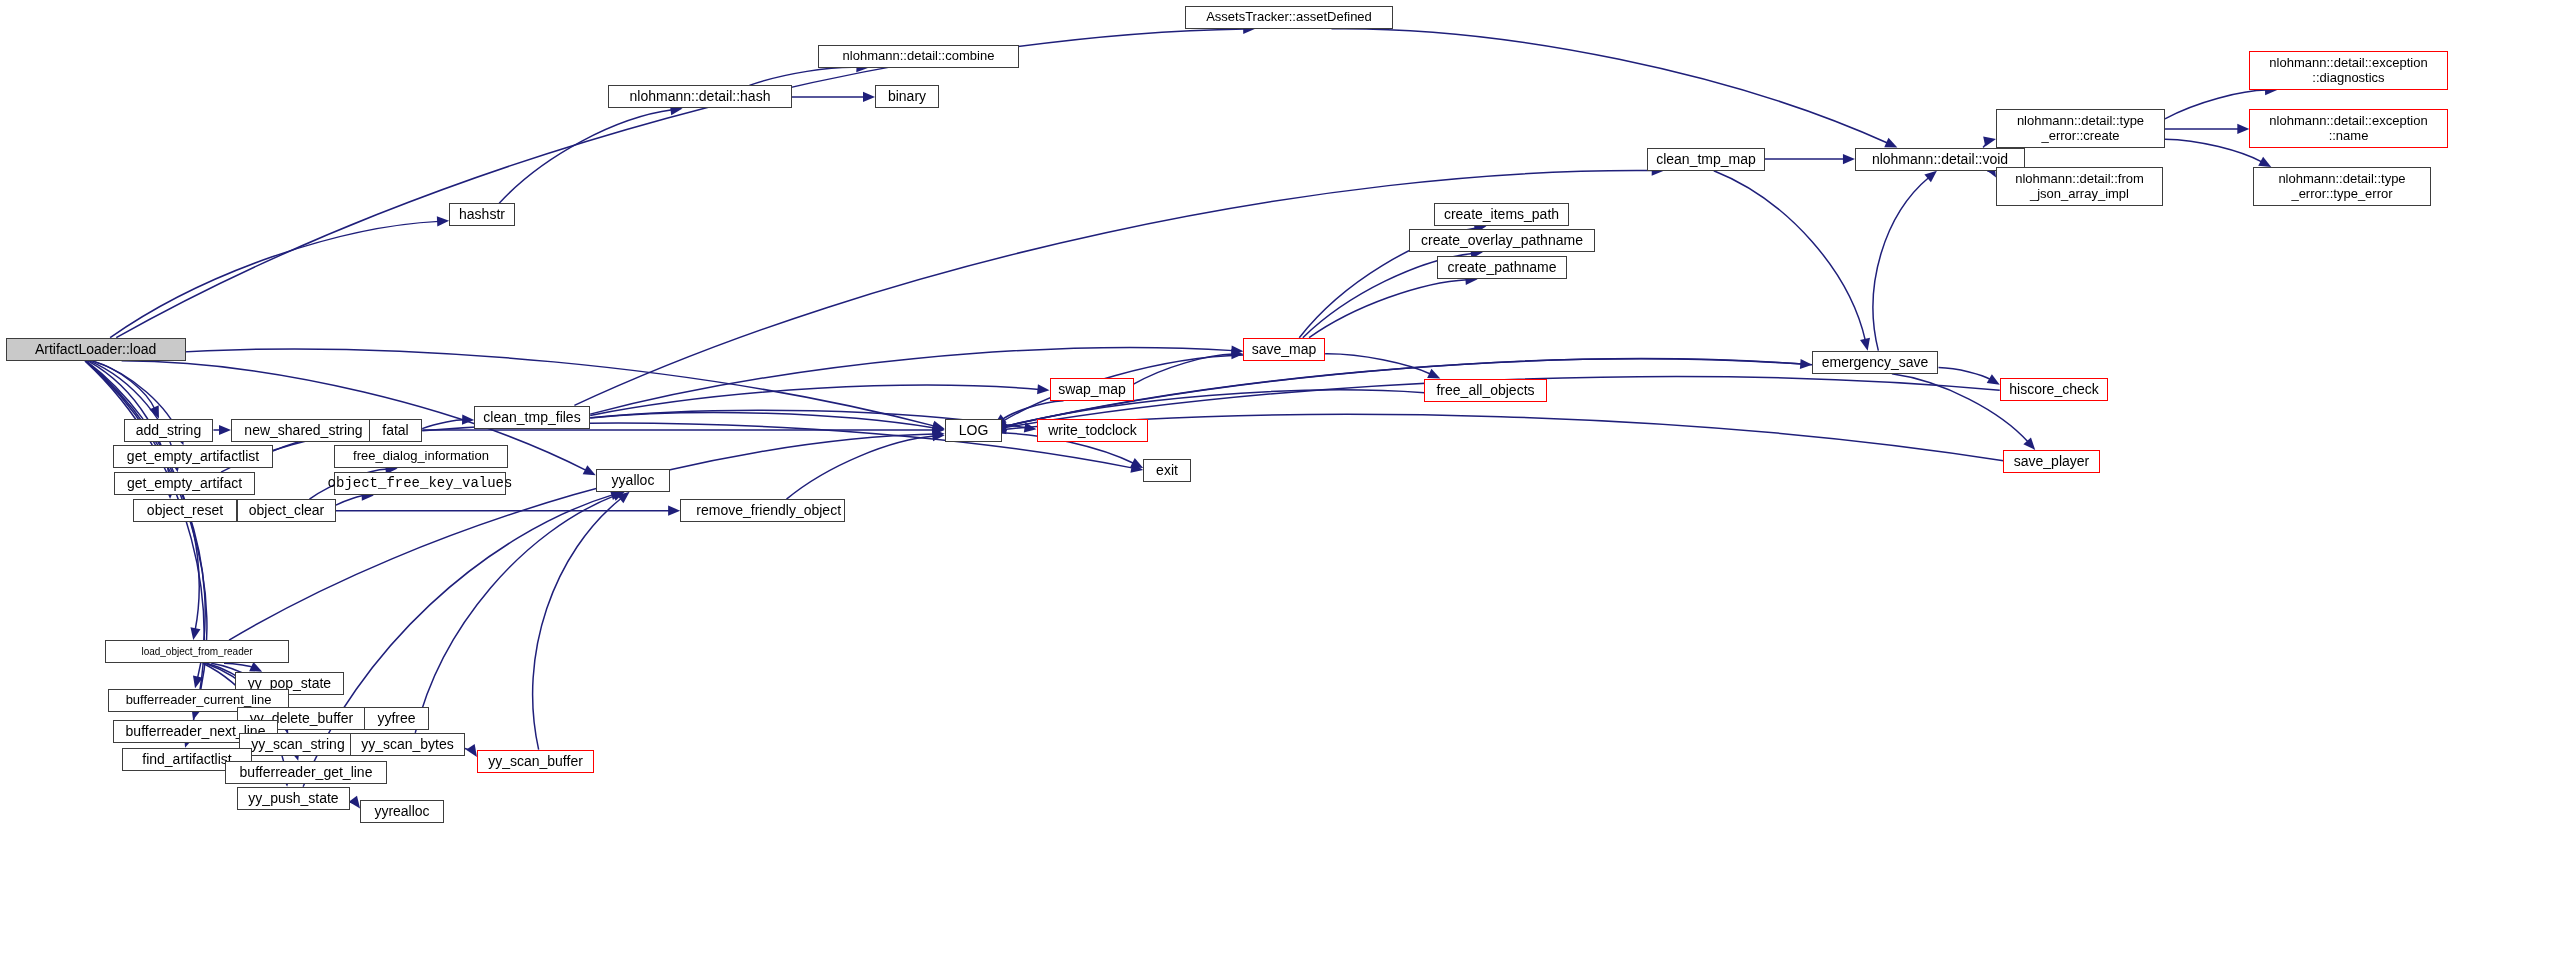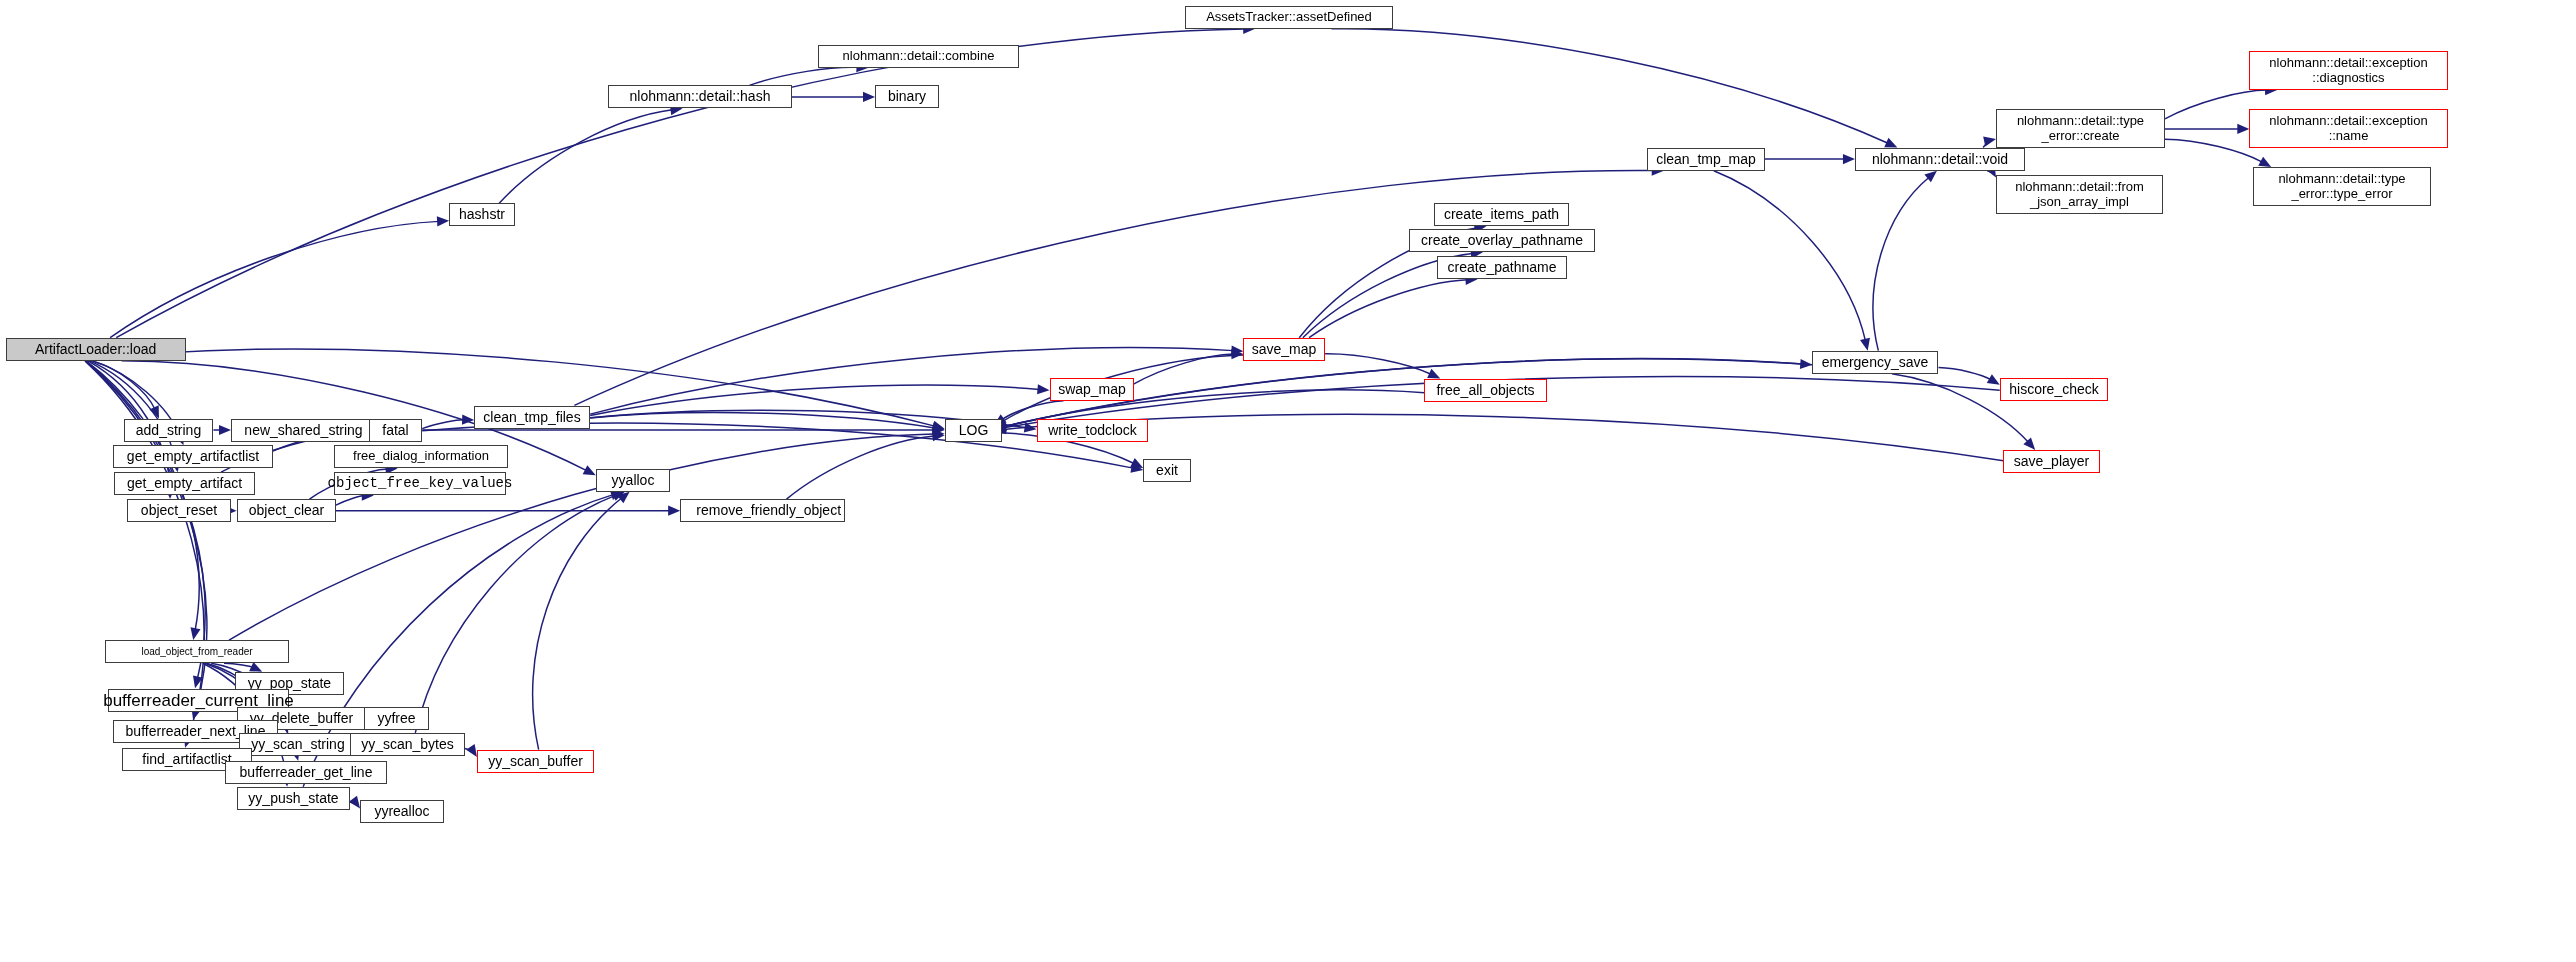--- a/index.html
+++ b/index.html
@@ -168,21 +168,21 @@
       <div class="nodebox" style="left: 449px; top: 203px; width: 66px; height: 23px;"><span>hashstr</span></div>
       <div class="nodebox" style="left: 1996px; top: 109px; width: 169px; height: 39px; font-size: 13px;"><span>nlohmann::detail::type
 _error::create</span></div>
       <div class="nodebox red" style="left: 2249px; top: 51px; width: 199px; height: 39px; font-size: 13px;"><span>nlohmann::detail::exception
 ::diagnostics</span></div>
       <div class="nodebox red" style="left: 2249px; top: 109px; width: 199px; height: 39px; font-size: 13px;"><span>nlohmann::detail::exception
 ::name</span></div>
       <div class="nodebox" style="left: 2253px; top: 167px; width: 178px; height: 39px; font-size: 13px;"><span>nlohmann::detail::type
 _error::type_error</span></div>
       <div class="nodebox" style="left: 1855px; top: 148px; width: 170px; height: 23px;"><span>nlohmann::detail::void</span></div>
-      <div class="nodebox" style="left: 1996px; top: 167px; width: 167px; height: 39px; font-size: 13px; margin-top: 8px;"><span>nlohmann::detail::from
+      <div class="nodebox" style="left: 1996px; top: 167px; width: 167px; height: 39px; font-size: 13px;"><span>nlohmann::detail::from
 _json_array_impl</span></div>
       <div class="nodebox" style="left: 1647px; top: 148px; width: 118px; height: 23px;"><span>clean_tmp_map</span></div>
       <div class="nodebox" style="left: 1434px; top: 203px; width: 135px; height: 23px;"><span>create_items_path</span></div>
       <div class="nodebox" style="left: 1409px; top: 229px; width: 186px; height: 23px; font-size: 14px;"><span>create_overlay_pathname</span></div>
       <div class="nodebox" style="left: 1437px; top: 256px; width: 130px; height: 23px;"><span>create_pathname</span></div>
       <div class="nodebox red" style="left: 1243px; top: 338px; width: 82px; height: 23px;"><span>save_map</span></div>
       <div class="nodebox red" style="left: 1424px; top: 379px; width: 123px; height: 23px;"><span>free_all_objects</span></div>
       <div class="nodebox" style="left: 1812px; top: 351px; width: 126px; height: 23px;"><span>emergency_save</span></div>
       <div class="nodebox red" style="left: 2000px; top: 378px; width: 108px; height: 23px;"><span>hiscore_check</span></div>
       <div class="nodebox red" style="left: 2003px; top: 450px; width: 97px; height: 23px;"><span>save_player</span></div>
@@ -191,26 +191,26 @@
       <div class="nodebox" style="left: 474px; top: 406px; width: 116px; height: 23px;"><span>clean_tmp_files</span></div>
       <div class="nodebox" style="left: 124px; top: 419px; width: 89px; height: 23px;"><span>add_string</span></div>
       <div class="nodebox" style="left: 231px; top: 419px; width: 145px; height: 23px;"><span>new_shared_string</span></div>
       <div class="nodebox" style="left: 369px; top: 419px; width: 53px; height: 23px;"><span>fatal</span></div>
       <div class="nodebox" style="left: 945px; top: 419px; width: 57px; height: 23px;"><span>LOG</span></div>
       <div class="nodebox" style="left: 113px; top: 445px; width: 160px; height: 23px;"><span>get_empty_artifactlist</span></div>
       <div class="nodebox" style="left: 334px; top: 445px; width: 174px; height: 23px; font-size: 13px;"><span>free_dialog_information</span></div>
       <div class="nodebox" style="left: 114px; top: 472px; width: 141px; height: 23px;"><span>get_empty_artifact</span></div>
       <div class="nodebox" style="left: 334px; top: 472px; width: 172px; height: 23px; font-family: Liberation Mono, monospace;"><span>object_free_key_values</span></div>
       <div class="nodebox" style="left: 1143px; top: 459px; width: 48px; height: 23px;"><span>exit</span></div>
-      <div class="nodebox" style="left: 127px; top: 499px; width: 104px; height: 23px; justify-content: center;"><span>object_reset</span></div>
+      <div class="nodebox" style="left: 133px; top: 499px; width: 104px; height: 23px; justify-content: center;"><span>object_reset</span></div>
       <div class="nodebox" style="left: 237px; top: 499px; width: 99px; height: 23px;"><span>object_clear</span></div>
       <div class="nodebox" style="left: 680px; top: 499px; width: 165px; height: 23px; padding-left: 16px;"><span>remove_friendly_object</span></div>
       <div class="nodebox" style="left: 105px; top: 640px; width: 184px; height: 23px; font-size: 10px;"><span>load_object_from_reader</span></div>
       <div class="nodebox" style="left: 235px; top: 672px; width: 109px; height: 23px;"><span>yy_pop_state</span></div>
-      <div class="nodebox" style="left: 108px; top: 689px; width: 181px; height: 23px; font-size: 17px;"><span>bufferreader_current_line</span></div>
+      <div class="nodebox" style="left: 108px; top: 689px; width: 181px; height: 23px; font-size: 13px;"><span>bufferreader_current_line</span></div>
       <div class="nodebox" style="left: 237px; top: 707px; width: 129px; height: 23px;"><span>yy_delete_buffer</span></div>
       <div class="nodebox" style="left: 364px; top: 707px; width: 65px; height: 23px;"><span>yyfree</span></div>
       <div class="nodebox" style="left: 113px; top: 720px; width: 165px; height: 23px;"><span>bufferreader_next_line</span></div>
       <div class="nodebox" style="left: 239px; top: 733px; width: 118px; height: 23px;"><span>yy_scan_string</span></div>
       <div class="nodebox" style="left: 350px; top: 733px; width: 115px; height: 23px;"><span>yy_scan_bytes</span></div>
       <div class="nodebox red" style="left: 477px; top: 750px; width: 117px; height: 23px;"><span>yy_scan_buffer</span></div>
       <div class="nodebox" style="left: 596px; top: 469px; width: 74px; height: 23px;"><span>yyalloc</span></div>
       <div class="nodebox" style="left: 122px; top: 748px; width: 130px; height: 23px;"><span>find_artifactlist</span></div>
       <div class="nodebox" style="left: 225px; top: 761px; width: 162px; height: 23px;"><span>bufferreader_get_line</span></div>
       <div class="nodebox" style="left: 237px; top: 787px; width: 113px; height: 23px;"><span>yy_push_state</span></div>

